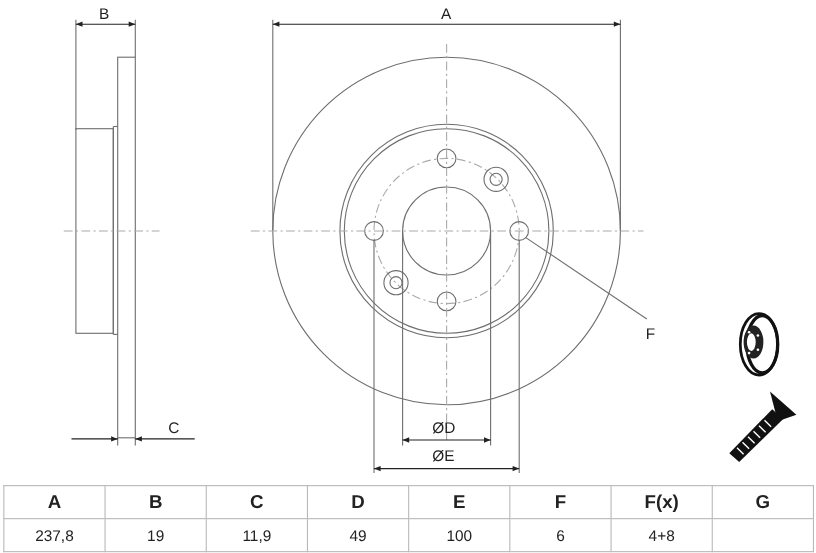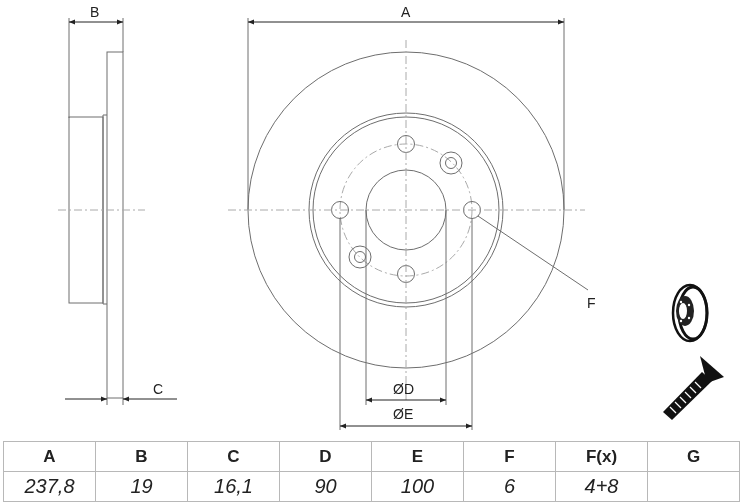--- a/index.html
+++ b/index.html
@@ -8,21 +8,21 @@
     .dim-label { font-family: "Liberation Sans", sans-serif; font-size: 14px; fill: #222; }
     #spec-table {
       position: absolute; left: 3px; top: 441px; width: 737px; height: 61px;
       border-collapse: collapse; table-layout: fixed;
       font-family: "Liberation Sans", sans-serif; color: #222;
     }
     #spec-table td {
       border: 1px solid #b8b8b8; text-align: center; padding: 0; height: 29px;
     }
     #spec-table tr.head td { font-weight: bold; font-size: 17px; }
-    #spec-table tr.vals td { font-size: 20px; font-style: italic; }
+    #spec-table tr.vals td { font-size: 14px; }
   </style>
 </head>
 <body>
 
 <svg id="drawing" width="742" height="440" viewBox="0 0 742 440" xmlns="http://www.w3.org/2000/svg">
   <defs>
     <marker id="arr" viewBox="0 0 10 10" refX="10" refY="5" markerWidth="8" markerHeight="6" orient="auto-start-reverse">
       <path d="M0,1 L10,5 L0,9 z" fill="#222"></path>
     </marker>
   </defs>
@@ -121,21 +121,21 @@
     <td>C</td>
     <td>D</td>
     <td>E</td>
     <td>F</td>
     <td>F(x)</td>
     <td>G</td>
   </tr>
   <tr class="vals">
     <td>237,8</td>
     <td>19</td>
-    <td>16,1</td>
-    <td>90</td>
+    <td>11,9</td>
+    <td>49</td>
     <td>100</td>
     <td>6</td>
     <td>4+8</td>
     <td></td>
   </tr>
 </tbody>
   </table>
 
 </body></html>

